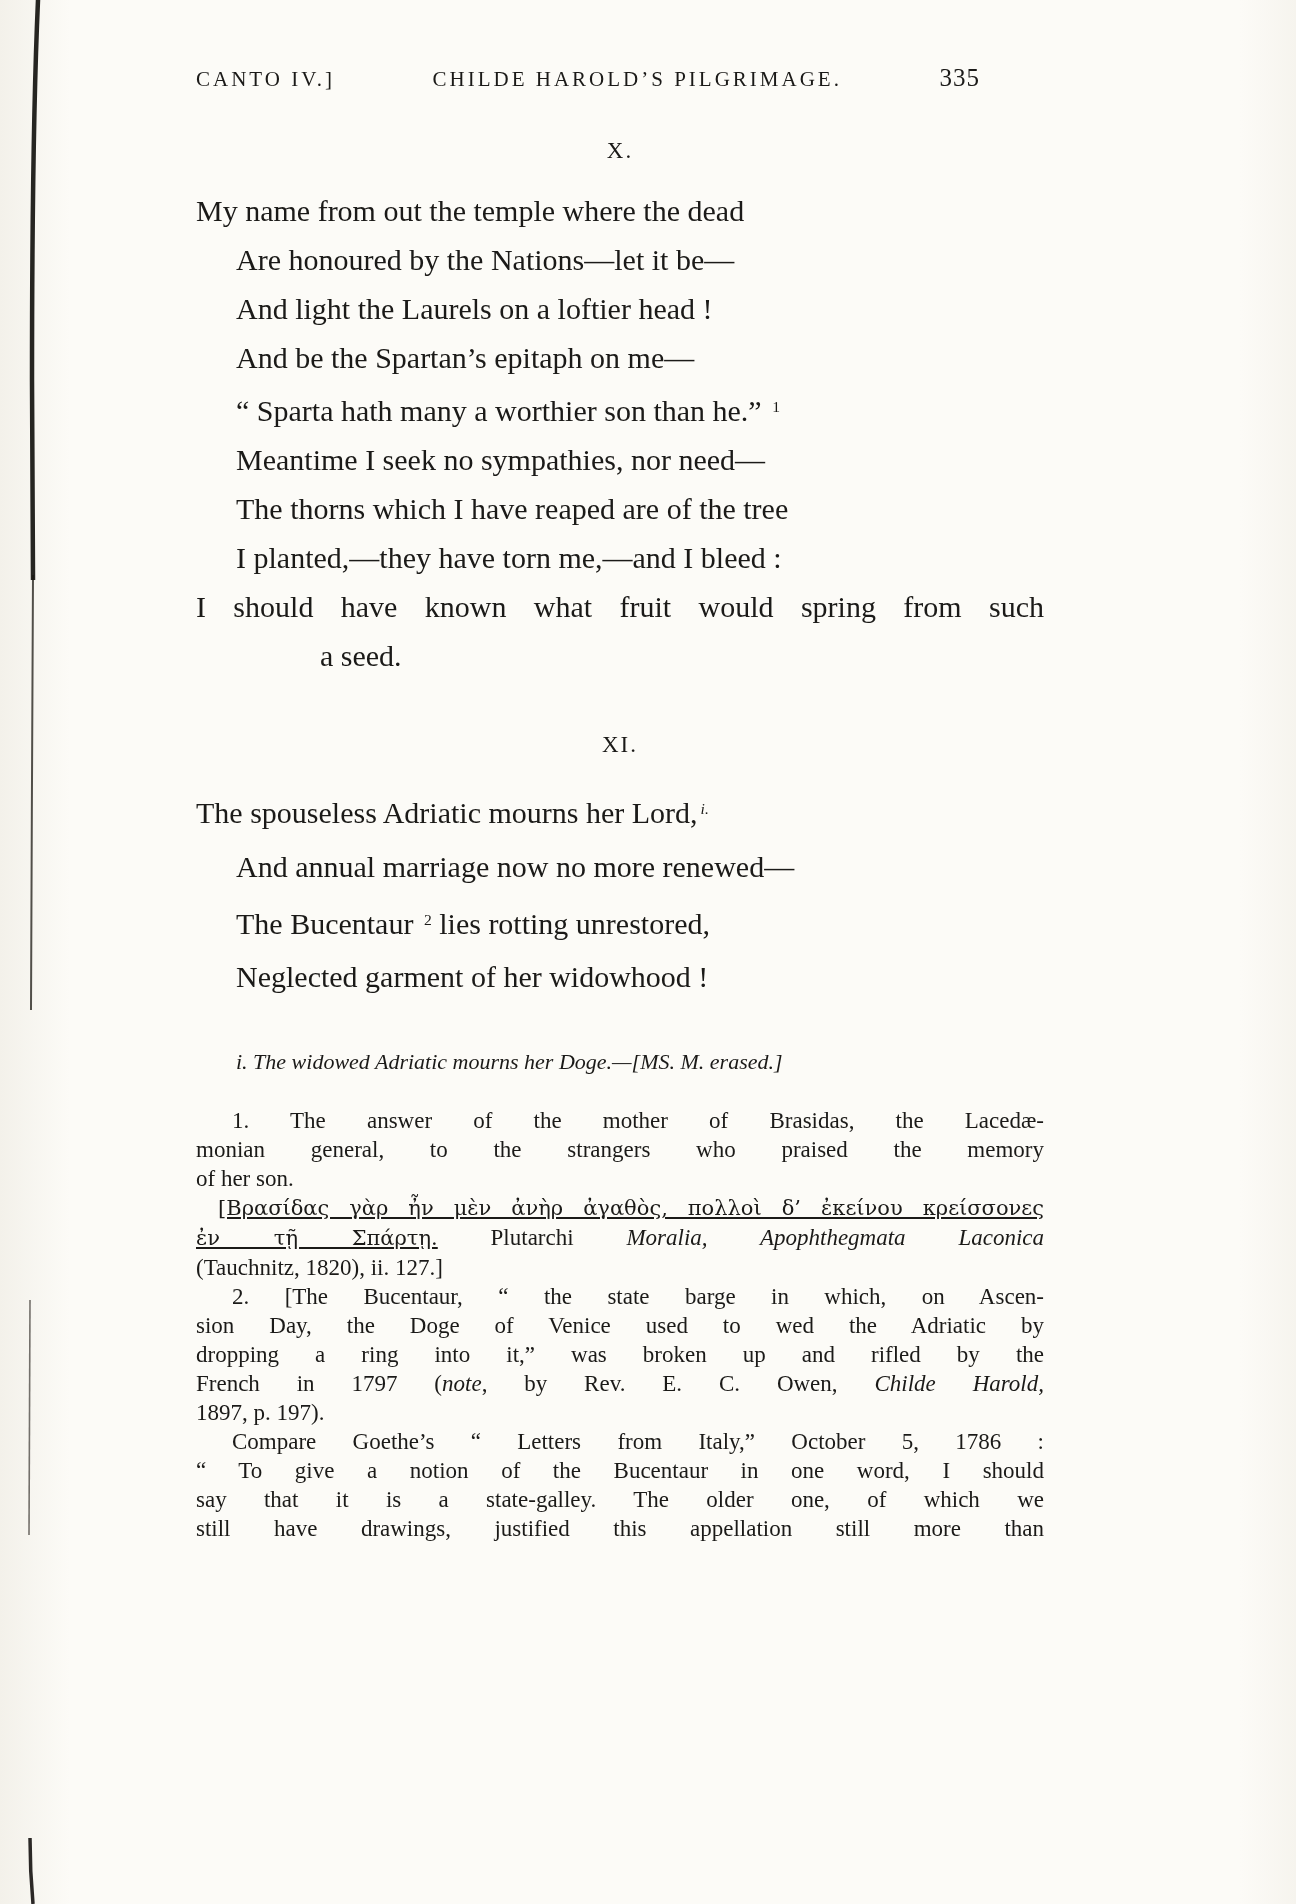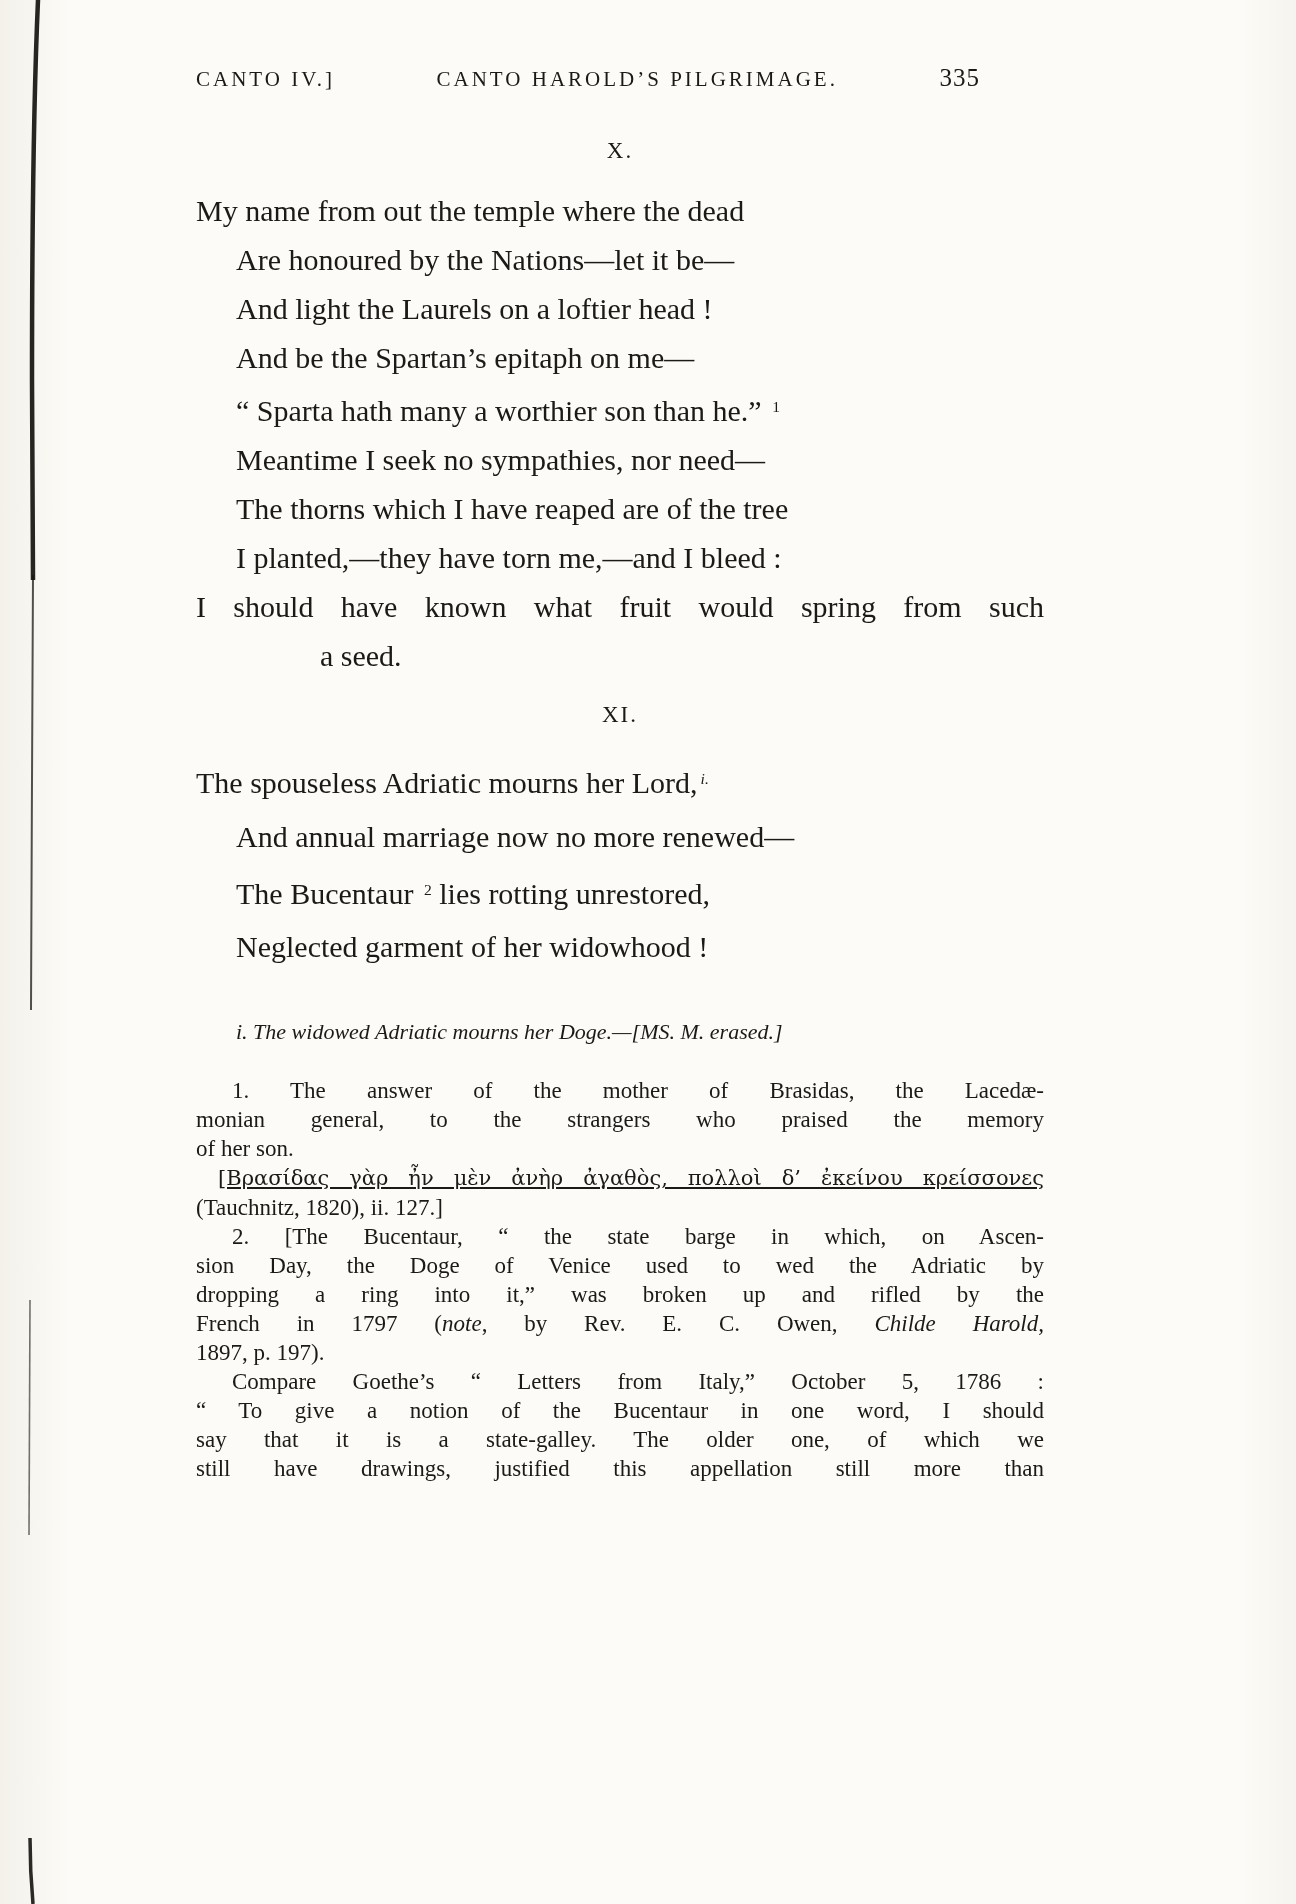--- a/index.html
+++ b/index.html
@@ -14,21 +14,21 @@
   .scan-line { position: absolute; left: 0; top: 0; }
   .content { position: absolute; left: 196px; top: 0; width: 848px; }
 
   .page-header { display: flex; align-items: flex-end; margin-top: 64px; font-size: 21px; letter-spacing: 3px; }
   .page-header .canto { white-space: nowrap; }
   .page-header .title { flex: 1; text-align: center; white-space: nowrap; }
   .page-header .pageno { font-size: 25px; letter-spacing: 1px; padding-right: 64px; }
 
   .stanza-number { text-align: center; font-size: 23px; letter-spacing: 2px; }
   .sn-x  { margin-top: 46px; }
-  .sn-xi { margin-top: 22px; }
+  .sn-xi { margin-top: 52px; }
 
   .poem { font-size: 30px; }
   .poem-x  { margin-top: 22px; }
   .poem-x .line  { line-height: 49px; }
   .poem-xi { margin-top: 24px; }
   .poem-xi .line { line-height: 53px; }
   .ind1 { margin-left: 40px; }
   .ind2 { margin-left: 124px; }
   .stretch { text-align: justify; text-align-last: justify; }
 
@@ -51,21 +51,21 @@
   <path d="M38,0 C34,90 32,220 32,380 C32,480 33,540 33,580" stroke="#14120f" stroke-width="4.5" fill="none" opacity="0.92"></path>
   <path d="M33,575 C33,710 31,870 31,1010" stroke="#1a1712" stroke-width="2" fill="none" opacity="0.75"></path>
   <path d="M30,1300 C30,1390 29,1470 29,1535" stroke="#1a1712" stroke-width="1.6" fill="none" opacity="0.6"></path>
   <path d="M30,1838 C30,1858 31,1882 33,1904" stroke="#14120f" stroke-width="3.5" fill="none" opacity="0.9"></path>
 </svg>
 
 <div class="content">
 
   <header class="page-header">
     <span class="canto">CANTO IV.]</span>
-    <span class="title">CANTO HAROLD’S PILGRIMAGE.</span>
+    <span class="title">CHILDE HAROLD’S PILGRIMAGE.</span>
     <span class="pageno">335</span>
   </header>
 
   <div class="stanza-number sn-x">X.</div>
 
   <div class="poem poem-x">
     <div class="line"><span>My name from out the temple where the dead</span></div>
     <div class="line ind1"><span>Are honoured by the Nations—let it be—</span></div>
     <div class="line ind1"><span>And light the Laurels on a loftier head !</span></div>
     <div class="line ind1"><span>And be the Spartan’s epitaph on me—</span></div>
@@ -88,20 +88,21 @@
 
   <div class="footnotes">
 
     <div class="fn-line variant">i. The widowed Adriatic mourns her Doge.—[MS. M. erased.]</div>
 
     <div class="fn-line j fn-indent">1. The answer of the mother of Brasidas, the Lacedæ-</div>
     <div class="fn-line j">monian general, to the strangers who praised the memory</div>
     <div class="fn-line">of her son.</div>
 
     <div class="fn-line j fn-indent-sm"><span class="gk">[Βρασίδας γὰρ ἦν μὲν ἀνὴρ ἀγαθὸς, πολλοὶ δ’ ἐκείνου κρείσσονες</span></div>
+    <div class="fn-line j"><span class="gk">ἐν τῇ Σπάρτῃ.</span><span> Plutarchi </span><em>Moralia, Apophthegmata Laconica</em></div>
     <div class="fn-line">(Tauchnitz, 1820), ii. 127.]</div>
 
     <div class="fn-line j fn-indent">2. [The Bucentaur, “ the state barge in which, on Ascen-</div>
     <div class="fn-line j">sion Day, the Doge of Venice used to wed the Adriatic by</div>
     <div class="fn-line j">dropping a ring into it,” was broken up and rifled by the</div>
     <div class="fn-line j"><span>French in 1797 (</span><em>note</em><span>, by Rev. E. C. Owen, </span><em>Childe Harold,</em></div>
     <div class="fn-line">1897, p. 197).</div>
 
     <div class="fn-line j fn-indent">Compare Goethe’s “ Letters from Italy,” October 5, 1786 :</div>
     <div class="fn-line j">“ To give a notion of the Bucentaur in one word, I should</div>

